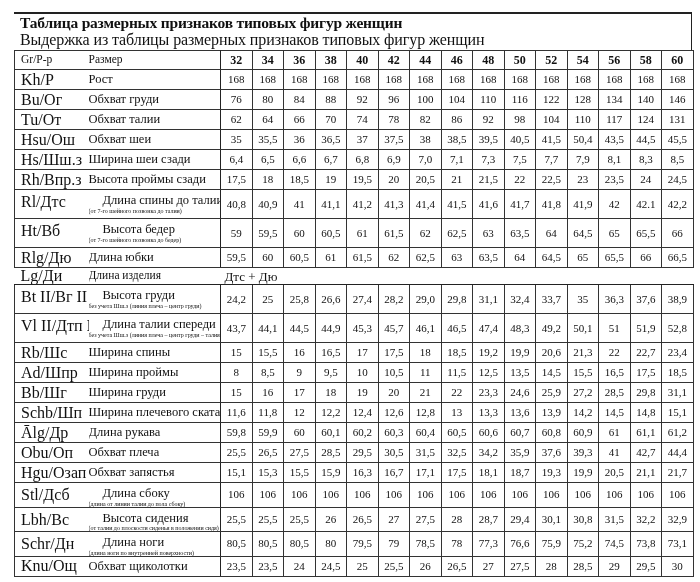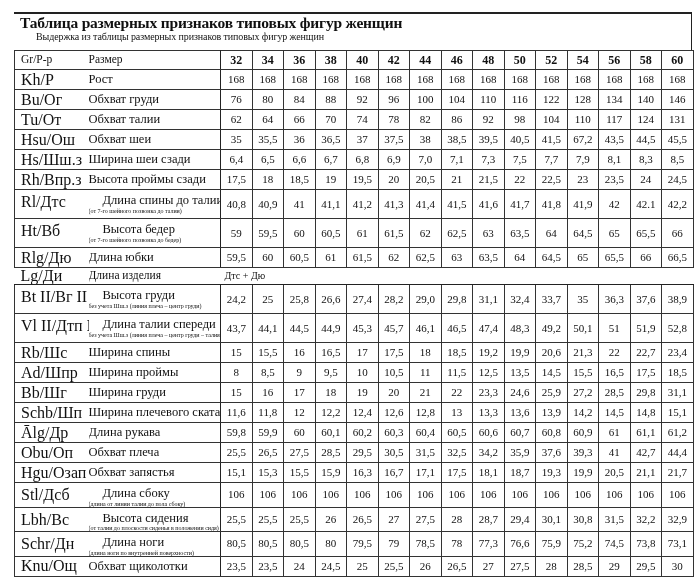--- a/index.html
+++ b/index.html
@@ -6,21 +6,21 @@
   body {
     width: 700px; height: 582px; position: relative; overflow: hidden;
     font-family: "Liberation Serif", "DejaVu Serif", serif; color: #111;
   }
   .frame-top { position: absolute; left: 14px; top: 12px; width: 678px; height: 0; border-top: 2px solid #222; }
   .frame-right { position: absolute; left: 691px; top: 12px; width: 0; height: 38px; border-left: 1.5px solid #222; }
   .title {
     position: absolute; left: 20px; top: 14px; font-size: 15.5px; font-weight: bold; letter-spacing: -0.2px;
   }
   .subtitle {
-    position: absolute; left: 20px; top: 31px; font-size: 10px; letter-spacing: -0.1px; margin-left: 16px;
+    position: absolute; left: 20px; top: 31px; font-size: 16px; letter-spacing: -0.1px;
   }
   table.sizes {
     position: absolute; left: 14px; top: 50px;
     border-collapse: collapse; table-layout: fixed;
     width: 678px;
   }
   table.sizes td {
     border: 1px solid #333; padding: 0; text-align: center;
     font-size: 11px; line-height: 1; vertical-align: middle; white-space: nowrap; overflow: hidden;
   }
@@ -33,21 +33,21 @@
     vertical-align: top; padding-top: 4px; position: relative;
   }
   table.sizes tr.simple td.code, table.sizes tr.simple td.name { vertical-align: middle; padding-top: 0; }
   table.sizes tr.header td { font-weight: bold; font-size: 12px; }
   table.sizes tr.header td.code, table.sizes tr.header td.name { font-weight: normal; font-size: 11.5px; }
   .note {
     display: block; font-size: 6px; margin-top: 1px; letter-spacing: 0;
   }
   .name-main { display: block; font-size: 12.5px; }
   tr.noborder td { border-left: none; border-right: none; }
-  tr.noborder td.formula { text-align: left; font-size: 10px; padding-left: 4px; }
+  tr.noborder td.formula { text-align: left; font-size: 13px; padding-left: 4px; }
   .indent1 { padding-left: 14px; }
 </style>
 </head>
 <body>
 
 <div class="frame-top"></div>
 <div class="frame-right"></div>
 <div class="title">Таблица размерных признаков типовых фигур женщин</div>
 <div class="subtitle">Выдержка из таблицы размерных признаков типовых фигур женщин</div>
 
@@ -163,21 +163,21 @@
         <td>35,5</td>
         <td>36</td>
         <td>36,5</td>
         <td>37</td>
         <td>37,5</td>
         <td>38</td>
         <td>38,5</td>
         <td>39,5</td>
         <td>40,5</td>
         <td>41,5</td>
-        <td>67,2</td>
+        <td>50,4</td>
         <td>43,5</td>
         <td>44,5</td>
         <td>45,5</td>
       </tr>
       <tr class="simple" style="height: 20px;">
         <td class="code">Hs/Шш.з</td>
         <td class="name">
           <span class="name-main">Ширина шеи сзади</span>
         </td>
         <td>6,4</td>

